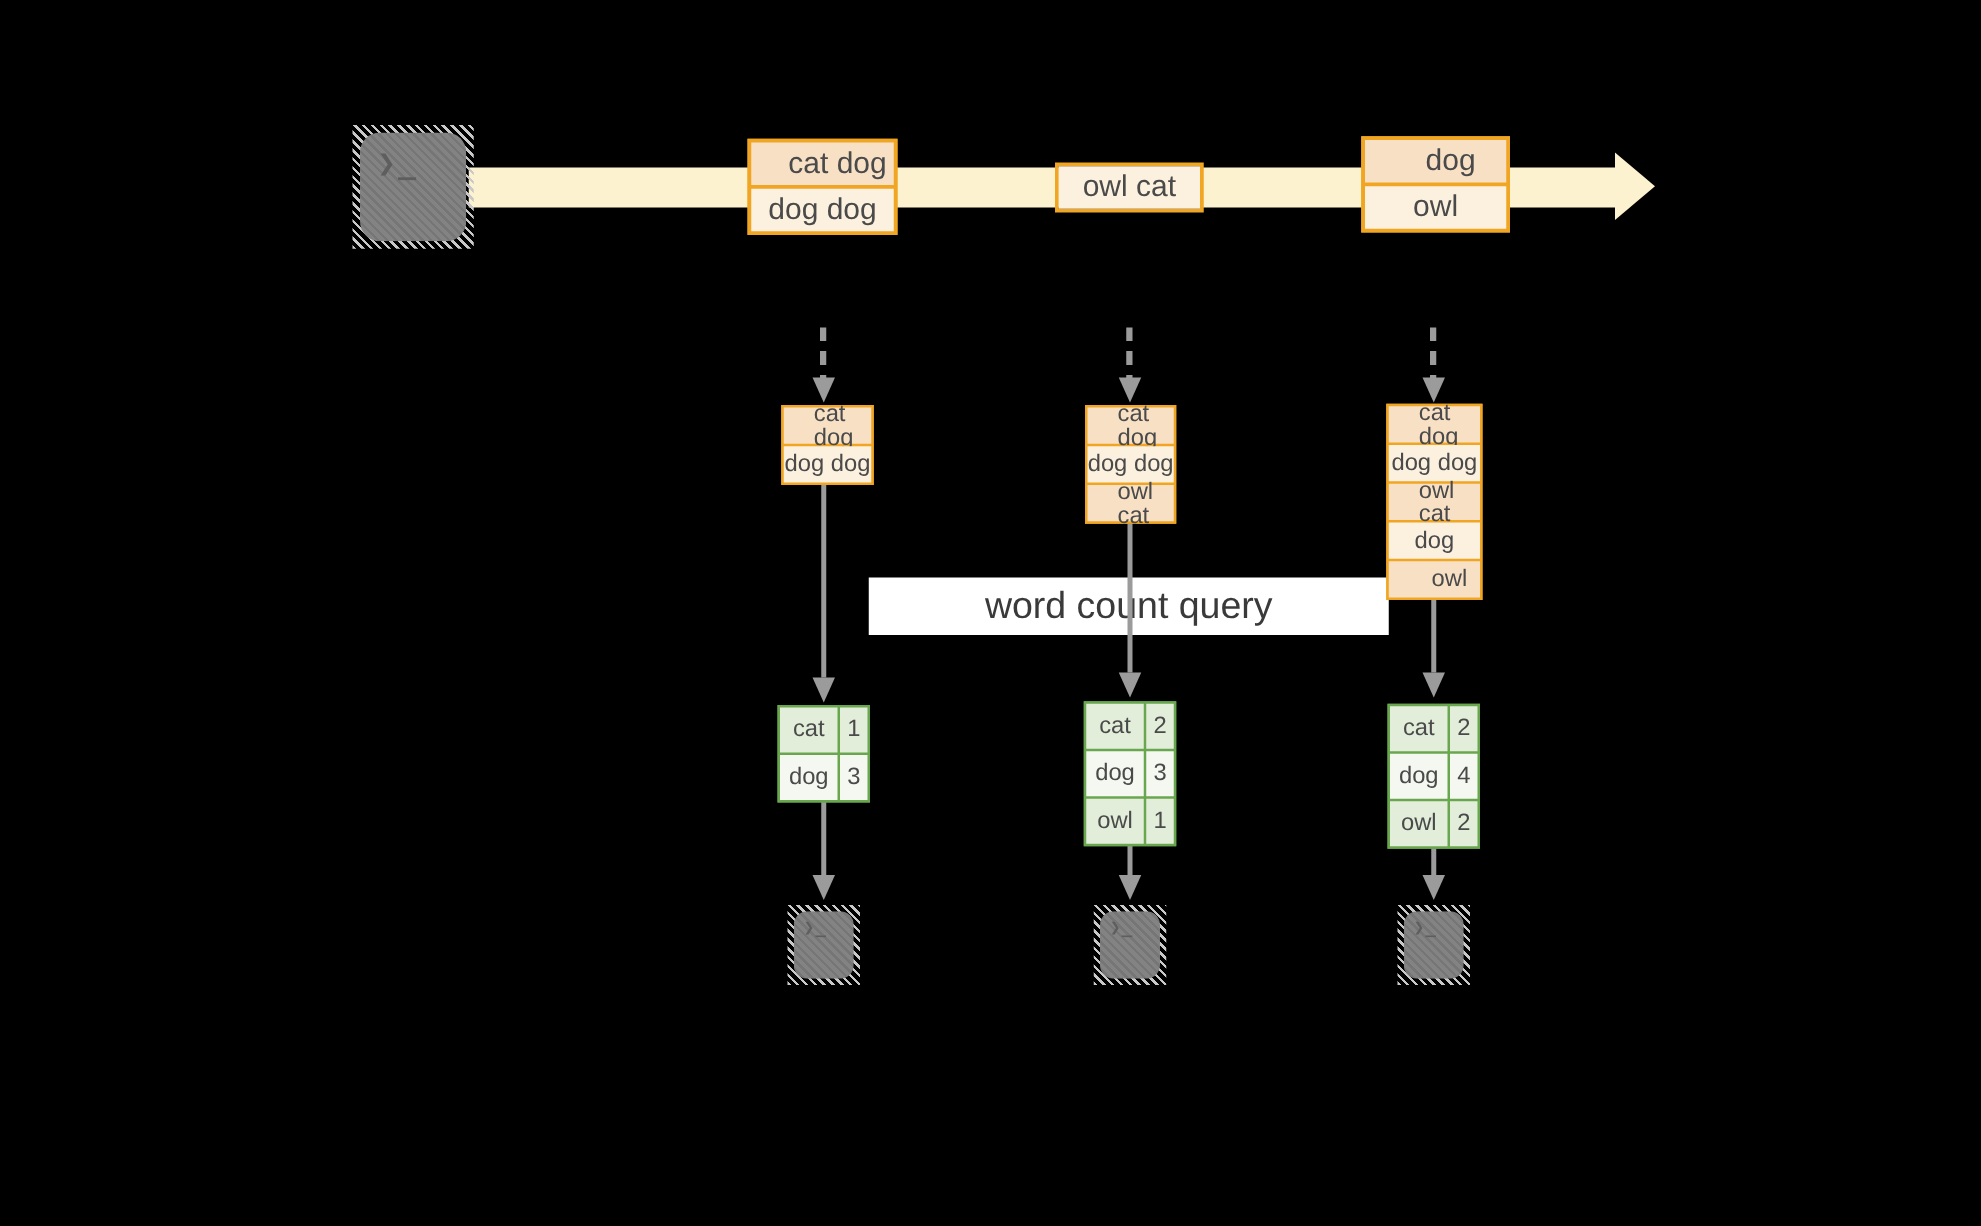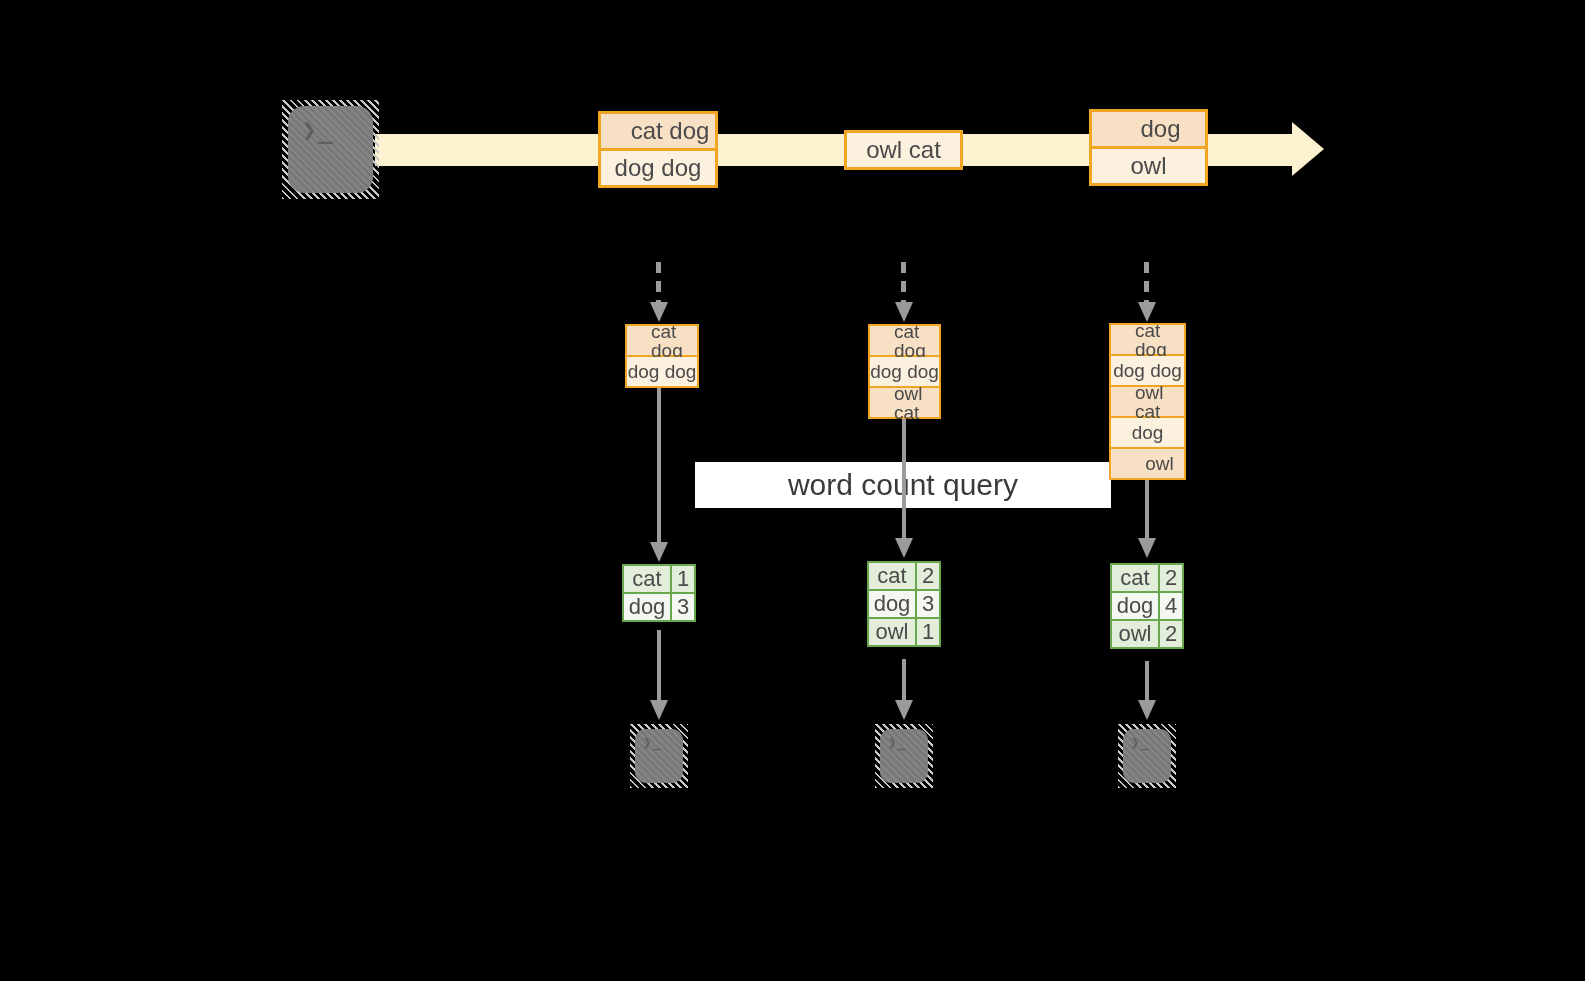--- a/index.html
+++ b/index.html
@@ -35,21 +35,21 @@
     border-left:9px solid transparent; border-right:9px solid transparent;
     border-top:20px solid var(--gray);}
   
   .query-band{position:absolute; background:#ffffff; z-index:0;
     display:flex; align-items:center; justify-content:center;
     font-size:30px; color:var(--qtxt);}
   
   .gtable{position:absolute; background:var(--green); border:2px solid var(--green);
     display:grid; grid-template-columns:46px 22px; gap:2px; z-index:2;}
   .gtable .cell{display:flex; align-items:center; justify-content:center;
-    height:26px; font-size:22px; color:var(--txt);}
+    height:36px; font-size:19px; color:var(--txt);}
   .cellA{background:var(--g1);} .cellB{background:var(--g2);}
   
   .term{position:absolute; z-index:2;
     background:repeating-linear-gradient(45deg, #c9c9c9 0 2px, transparent 2px 5px);}
   .term-inner{position:absolute; inset:6px; background:var(--termgray); border-radius:16px;
     background-image:repeating-linear-gradient(45deg, rgba(0,0,0,0.10) 0 2px, transparent 2px 5px);
     background-color:var(--termgray);}
   .term-glyph{position:absolute; top:10px; left:14px; color:#5E5E5E;
     font-weight:bold; font-size:24px; letter-spacing:2px;
     font-family:"DejaVu Sans Mono","Liberation Mono",monospace;}

